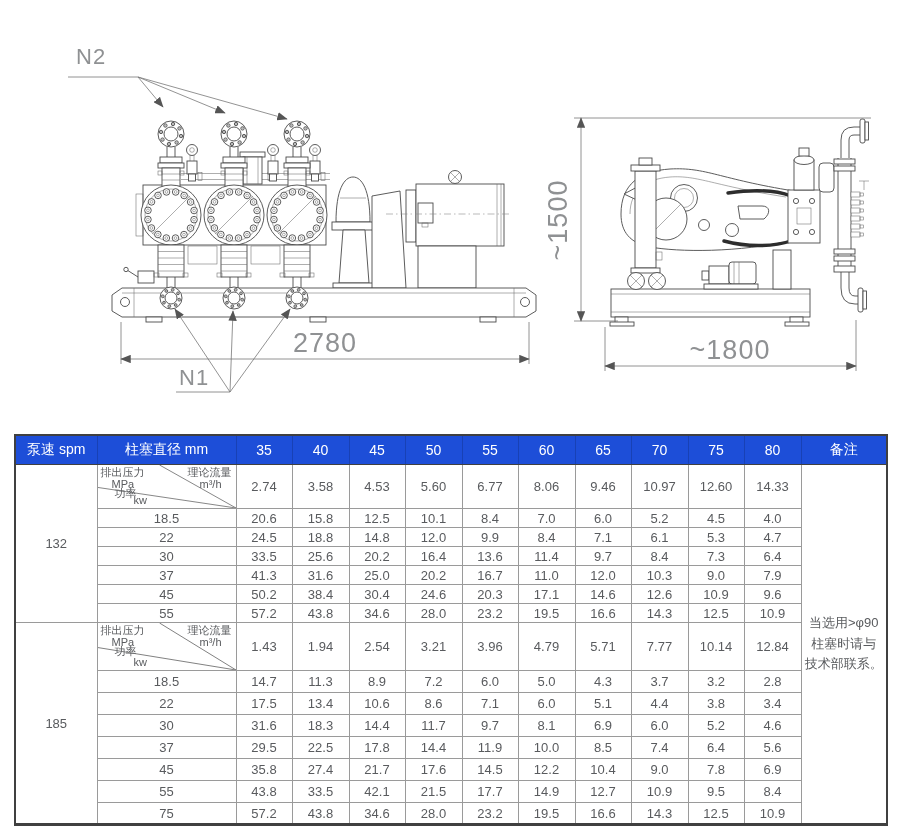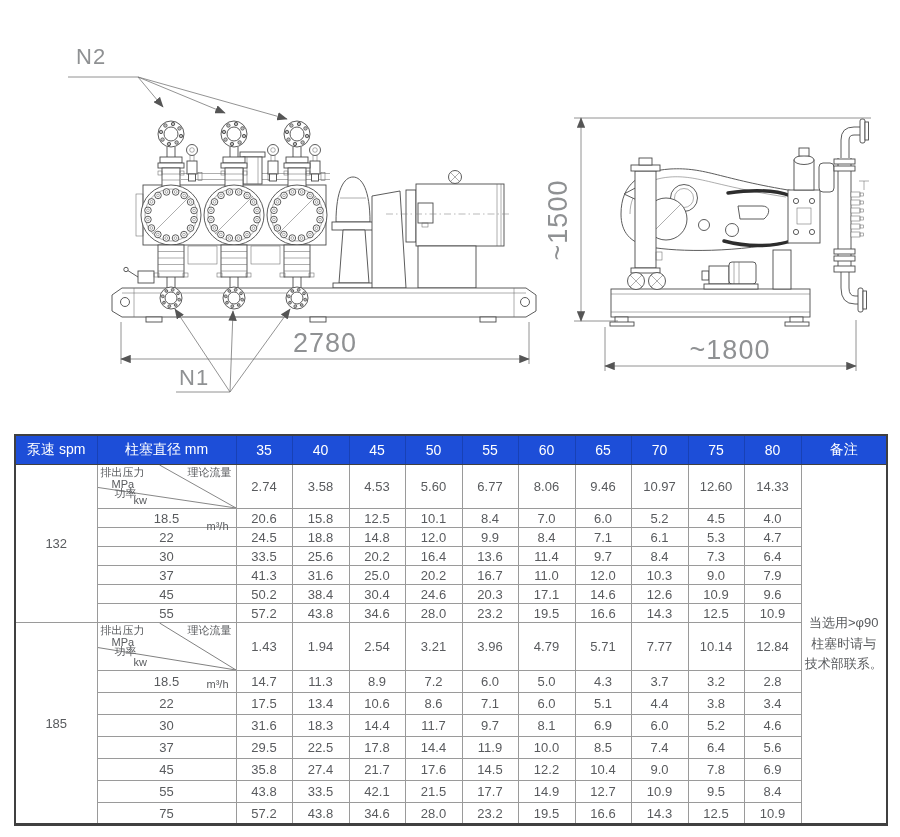--- a/index.html
+++ b/index.html
@@ -18,21 +18,21 @@
   tr.r-data.s1{height:19px;} tr.r-data.s2{height:22px;}
   td.sec-top{border-top:2px solid #404040;}
   td.speed-cell{font-size:13px;}
   td.remark-cell{white-space:pre-line;font-size:13px;line-height:1.6;}
   td.diag-cell{position:relative;}
   .diag-wrap{position:absolute;inset:0;font-size:11px;line-height:1;color:#595b5e;text-align:left;}
   .diag-wrap svg{position:absolute;inset:0;width:100%;height:100%;}
   .diag-wrap svg line{stroke:#777;stroke-width:0.9;}
   .dg{position:absolute;white-space:nowrap;}
   .dg-press{left:3px;top:2px;} .dg-mpa{left:14px;top:14px;}
-  .dg-flow{right:4px;top:2px;} .dg-fu{right:7px;top:14px;margin-top:42px;}
+  .dg-flow{right:4px;top:2px;} .dg-fu{right:14px;top:14px;}
   .dg-pow{left:17px;top:23px;} .dg-kw{left:10px;bottom:2px;padding-left:26px;}
   
   .ln{stroke:#4a4a4a;stroke-width:0.9;fill:none;}
   .lnf{stroke:#4a4a4a;stroke-width:0.9;fill:#fff;}
   .thin{stroke:#6a6a6a;stroke-width:0.55;fill:none;}
   .thick{stroke:#2d2d2d;stroke-width:3.4;fill:none;stroke-linecap:round;}
   .dim{stroke:#777;stroke-width:0.8;fill:none;}
   .dimtxt{fill:#8f9193;letter-spacing:1px;}
   .dash{stroke:#8a8a8a;stroke-width:0.6;stroke-dasharray:7 3 1.5 3;fill:none;}
 </style>

